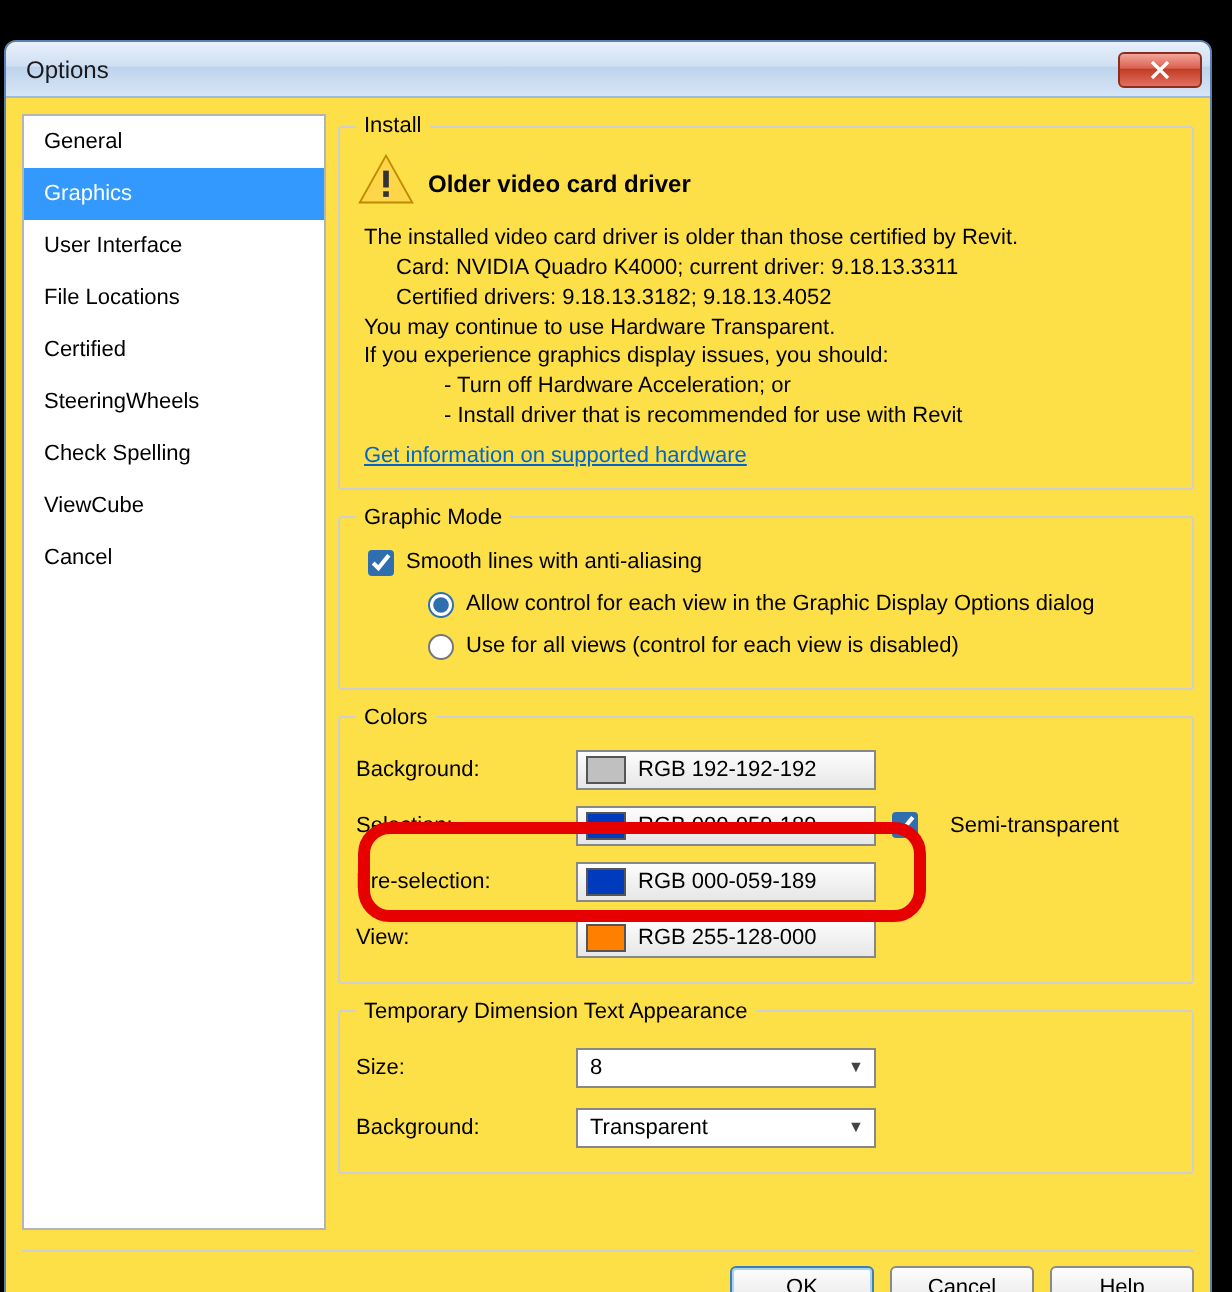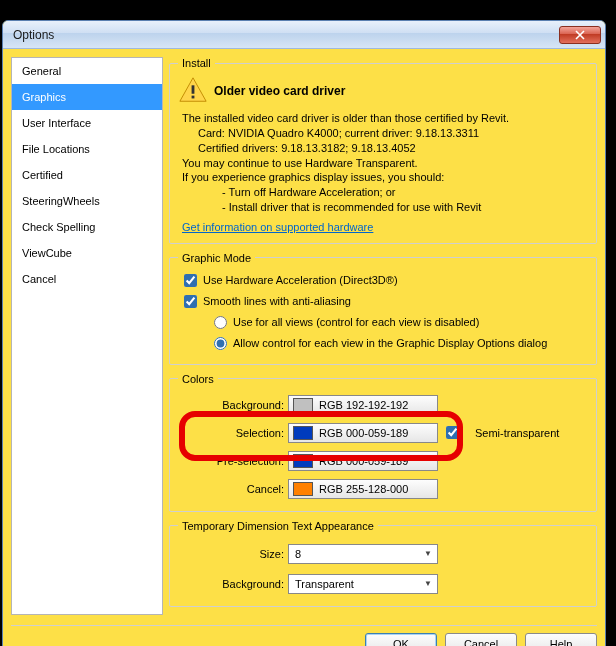--- a/index.html
+++ b/index.html
@@ -18,21 +18,21 @@
 .warnhead { display: flex; align-items: center; gap: 6px; margin-bottom: 4px; }
 .warnhead svg { width: 30px; height: 30px; }
 .warnhead .wtitle { font-weight: bold; font-size: 12px; }
 .wbody { font-size: 11px; line-height: 1.35; padding-left: 4px; }
 .wbody .ind1 { padding-left: 16px; }
 .wbody .ind2 { padding-left: 40px; }
 .link { color: #0066cc; text-decoration: underline; cursor: pointer; display: inline-block; margin-top: 6px; margin-left: 4px; }
 .cbrow { display: flex; align-items: center; gap: 6px; padding: 4px 0 4px 6px; }
 .rrow { display: flex; align-items: center; gap: 6px; padding: 4px 0 4px 36px; }
 .colorgrid { display: grid; grid-template-columns: 110px 150px 130px; row-gap: 8px; align-items: center; padding: 4px 0 2px 0; }
-.clabel { text-align: right; padding-right: 4px; }
+.clabel { text-align: left; padding-right: 4px; }
 .colorbtn { height: 20px; display: flex; align-items: center; border: 1px solid #888; background: linear-gradient(#fdfdfd, #e6e6e6); padding: 1px 4px; gap: 6px; cursor: pointer; }
 .swatch { width: 20px; height: 14px; border: 1px solid #555; }
 .semi { display: flex; align-items: center; gap: 16px; padding-left: 8px; }
 .sizegrid { display: grid; grid-template-columns: 110px 150px; row-gap: 10px; align-items: center; padding: 6px 0 2px 0; }
 .combo { height: 20px; border: 1px solid #888; background: #fff; display: flex; align-items: center; justify-content: space-between; padding: 0 2px 0 6px; cursor: pointer; }
 .combo .arrow { width: 14px; text-align: center; color: #444; font-size: 8px; }
 .highlight { position: absolute; border: 6px solid #e60000; border-radius: 16px; pointer-events: none; }
 .footer { position: absolute; left: 8px; right: 8px; bottom: 6px; height: 30px; border-top: 1px solid #cfcfcf; display: flex; justify-content: flex-end; align-items: center; gap: 8px; padding-top: 6px; }
 .btn { width: 72px; height: 22px; background: linear-gradient(#fdfdfd, #e6e6e6); border: 1px solid #8a8a8a; border-radius: 3px; cursor: pointer; }
 .btn.default { border: 1px solid #3c7fb1; box-shadow: 0 0 0 1px #a9d2f3 inset; }
@@ -86,33 +86,29 @@
           <div class="ind2">- Turn off Hardware Acceleration; or</div>
           <div class="ind2">- Install driver that is recommended for use with Revit</div>
         </div>
         <a class="link">Get information on supported hardware</a>
       </fieldset>
 
       <fieldset>
         <legend>Graphic Mode</legend>
         <label class="cbrow">
             <input type="checkbox" checked="" style="">
-            <span>Use Hardware Acceleration (Direct3D®)</span>
+            <span>Smooth lines with anti-aliasing</span>
           </label>
-        <label class="cbrow">
-            <input type="checkbox" checked="" style="">
-            <span>Smooth lines with anti-aliasing</span>
+        <label class="rrow">
+            <input type="radio" name="aa" checked="" style="">
+            <span>Allow control for each view in the Graphic Display Options dialog</span>
           </label>
         <label class="rrow">
             <input type="radio" name="aa" style="">
             <span>Use for all views (control for each view is disabled)</span>
-          </label>
-        <label class="rrow">
-            <input type="radio" name="aa" checked="" style="">
-            <span>Allow control for each view in the Graphic Display Options dialog</span>
           </label>
       </fieldset>
 
       <fieldset style="position:relative">
         <legend>Colors</legend>
         <div class="colorgrid">
           <div class="clabel">Background:</div>
           <div class="colorbtn">
             <span class="swatch" style="background:#c0c0c0"></span>
             <span>RGB 192-192-192</span>
@@ -129,21 +125,21 @@
               <span>Semi-transparent</span>
             </label>
 
           <div class="clabel">Pre-selection:</div>
           <div class="colorbtn">
             <span class="swatch" style="background:#003bbd"></span>
             <span>RGB 000-059-189</span>
           </div>
           <div></div>
 
-          <div class="clabel">Cancel:</div>
+          <div class="clabel">View:</div>
           <div class="colorbtn">
             <span class="swatch" style="background:#ff8000"></span>
             <span>RGB 255-128-000</span>
           </div>
           <div></div>
         </div>
       </fieldset>
 
       <fieldset>
         <legend>Temporary Dimension Text Appearance</legend>

